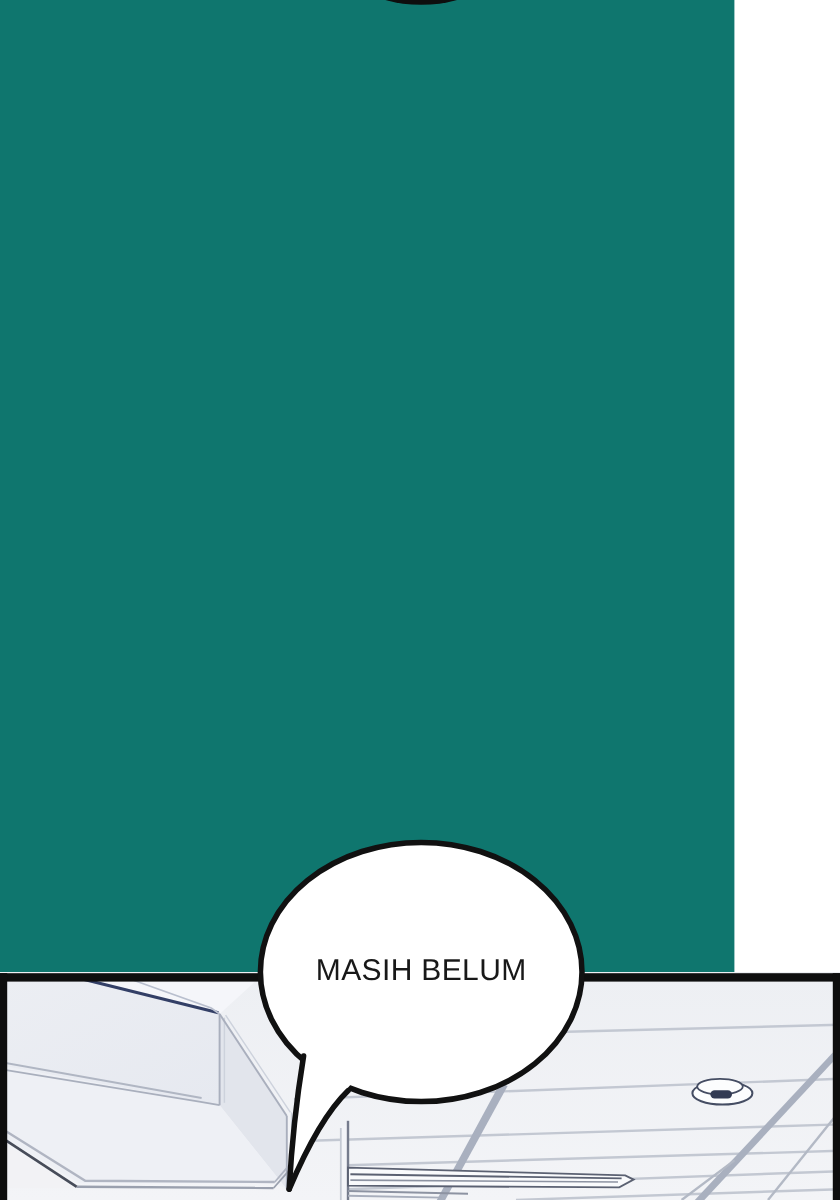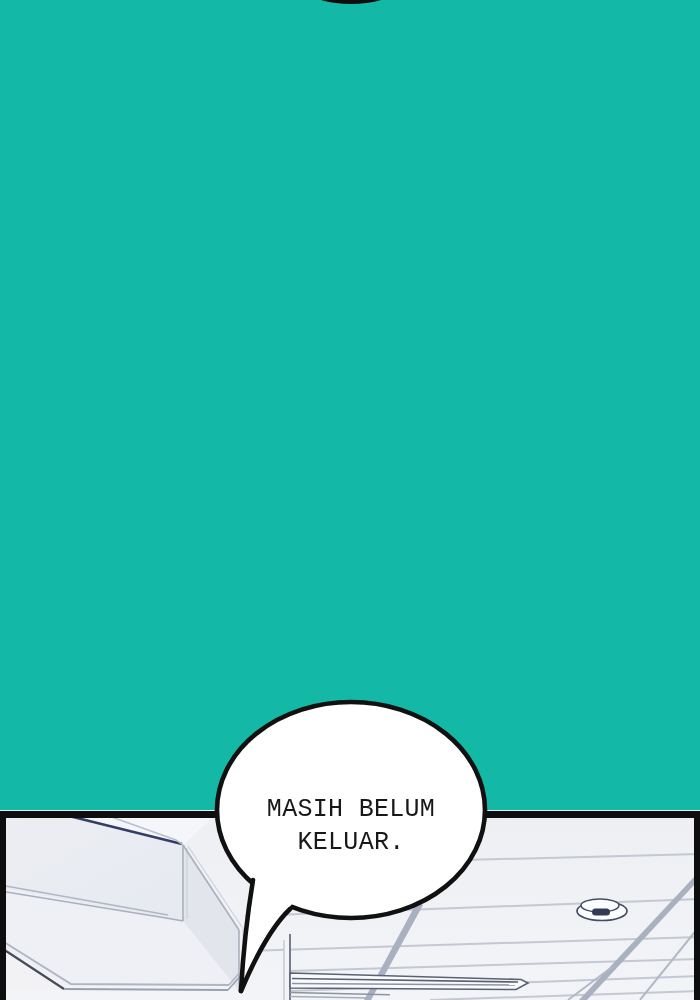--- a/index.html
+++ b/index.html
@@ -4,23 +4,22 @@
 <style>
   html, body { margin: 0; padding: 0; }
   body {
     width: 700px; height: 1000px;
     background: #ffffff;
     font-family: "Liberation Sans", sans-serif;
     overflow: hidden;
   }
   .page {
     position: relative;
-    width: 700px; height: 1000px;
-    background: #14b8a6;
-    font-family: Liberation Mono, monospace;
+    width: 612px; height: 1000px;
+    background: #0f766e;
   }
   .scene-svg {
     position: absolute;
     left: 0; top: 0;
     width: 700px; height: 1000px;
     display: block;
   }
   .bubble-text {
     position: absolute;
     left: 226px; top: 793px;
@@ -128,16 +127,15 @@
       <path d="M252,876 Q244,935 241,991 Q266,932 293,903 Z" fill="#ffffff"></path>
       <path d="M253,880 Q244,935 241,991" fill="none" stroke="#111111" stroke-width="4.6" stroke-linecap="round"></path>
       <path d="M241,991 Q266,932 290,909" fill="none" stroke="#111111" stroke-width="4.6" stroke-linecap="round"></path>
     </g>
 
     <ellipse cx="351" cy="-8" rx="40" ry="12" fill="#0e0e0e"></ellipse>
   </svg>
 
   <div class="bubble-text" style="color: rgb(24, 24, 24);">
     <span class="line">MASIH BELUM</span>
-    <span class="line">KELUAR.</span>
   </div>
 
 </div>
 
 </body></html>

